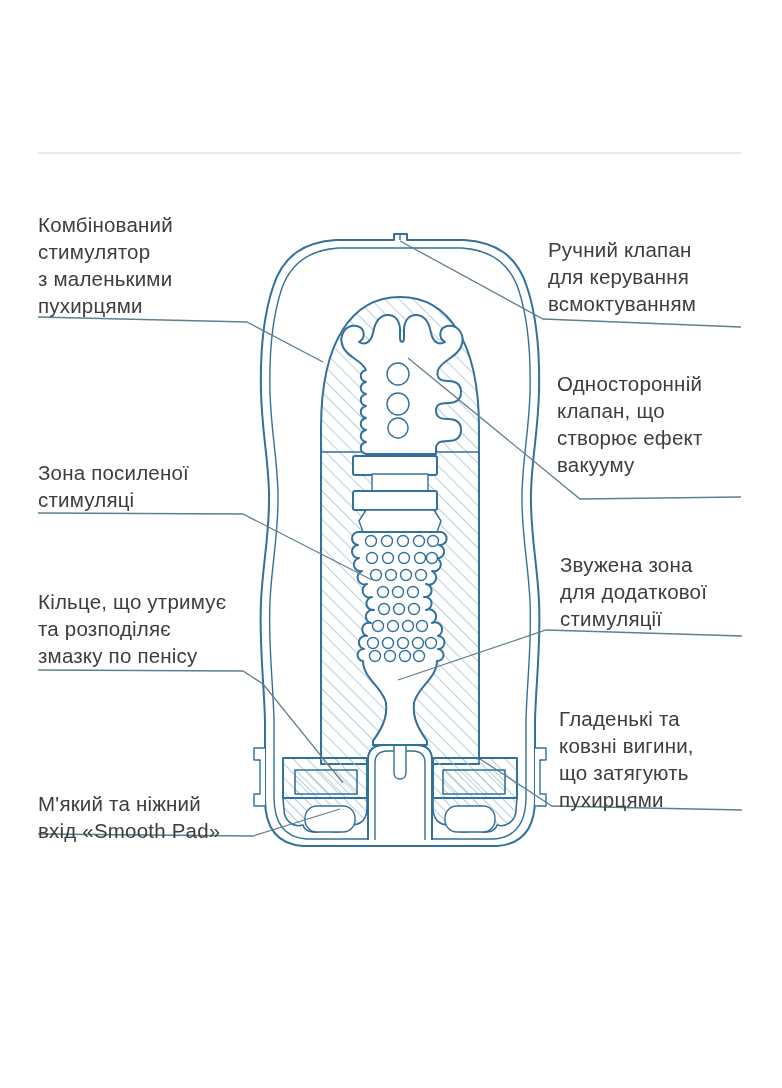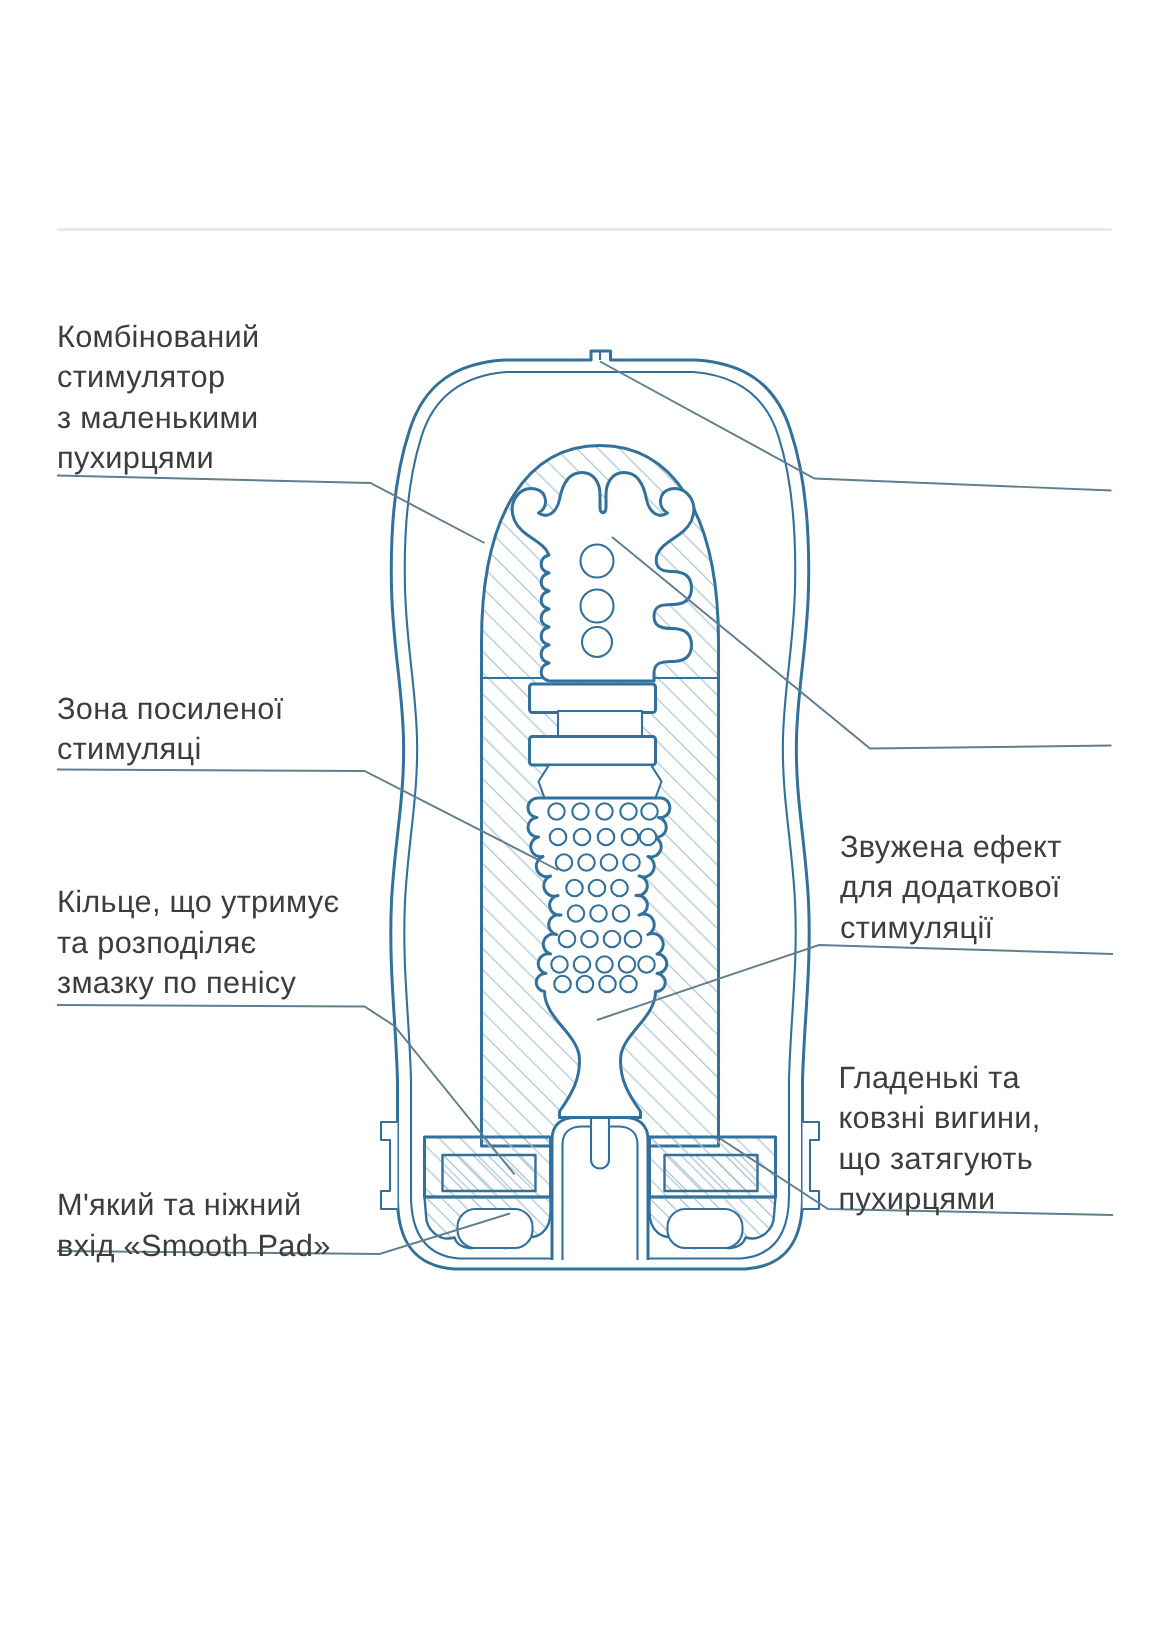--- a/index.html
+++ b/index.html
@@ -171,20 +171,27 @@
 стимулятор
 з маленькими
 пухирцями</div>
   <div class="label l3">Кільце, що утримує
 та розподіляє
 змазку по пенісу</div>
   <div class="label l2">Зона посиленої
 стимуляці</div>
   <div class="label l4">М'який та ніжний
 вхід «Smooth Pad»</div>
-  <div class="label r3">Звужена ефект
+  <div class="label r1">Ручний клапан
+для керування
+всмоктуванням</div>
+  <div class="label r2">Односторонній
+клапан, що
+створює ефект
+вакууму</div>
+  <div class="label r3">Звужена зона
 для додаткової
 стимуляції</div>
   <div class="label r4">Гладенькі та
 ковзні вигини,
 що затягують
 пухирцями</div>
 </div>
 
 </body></html>

